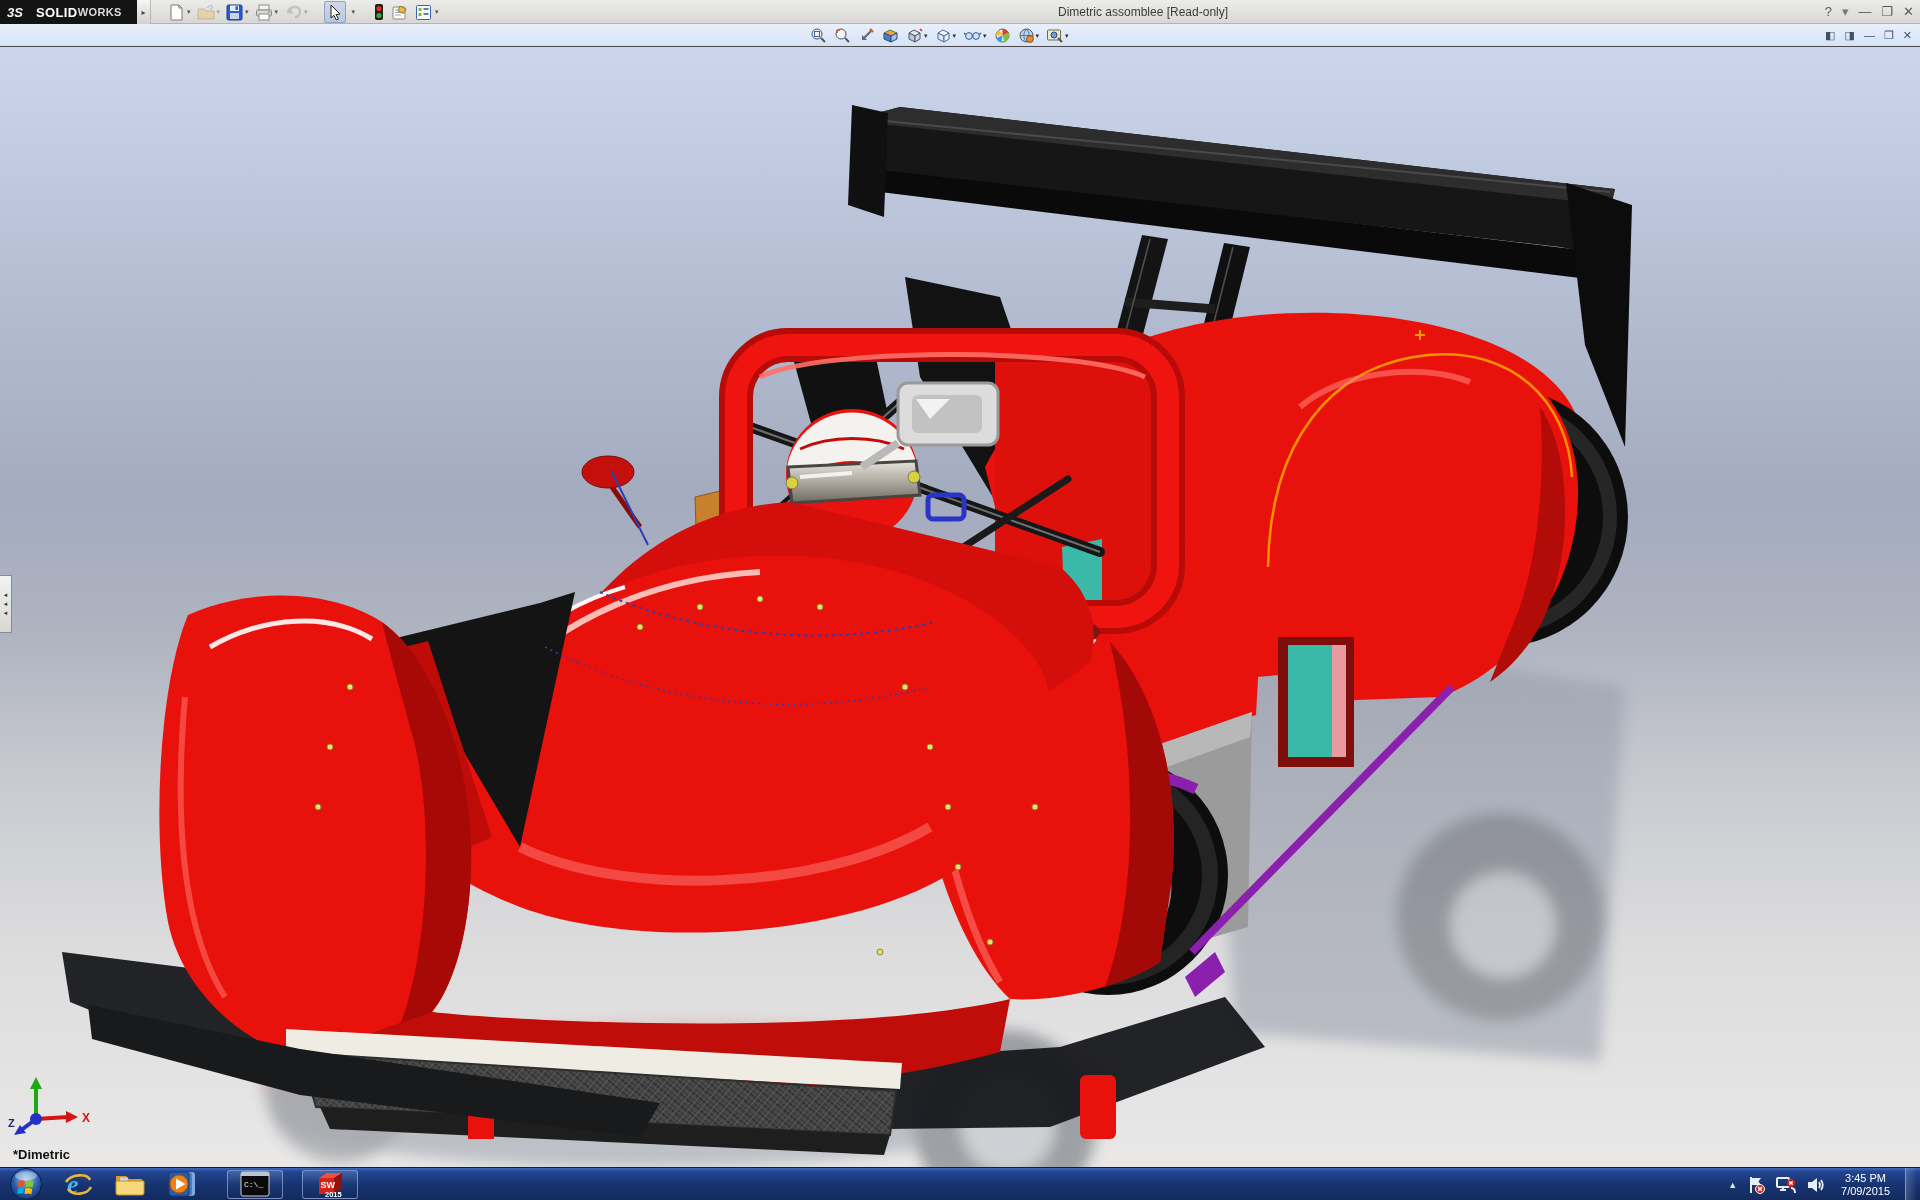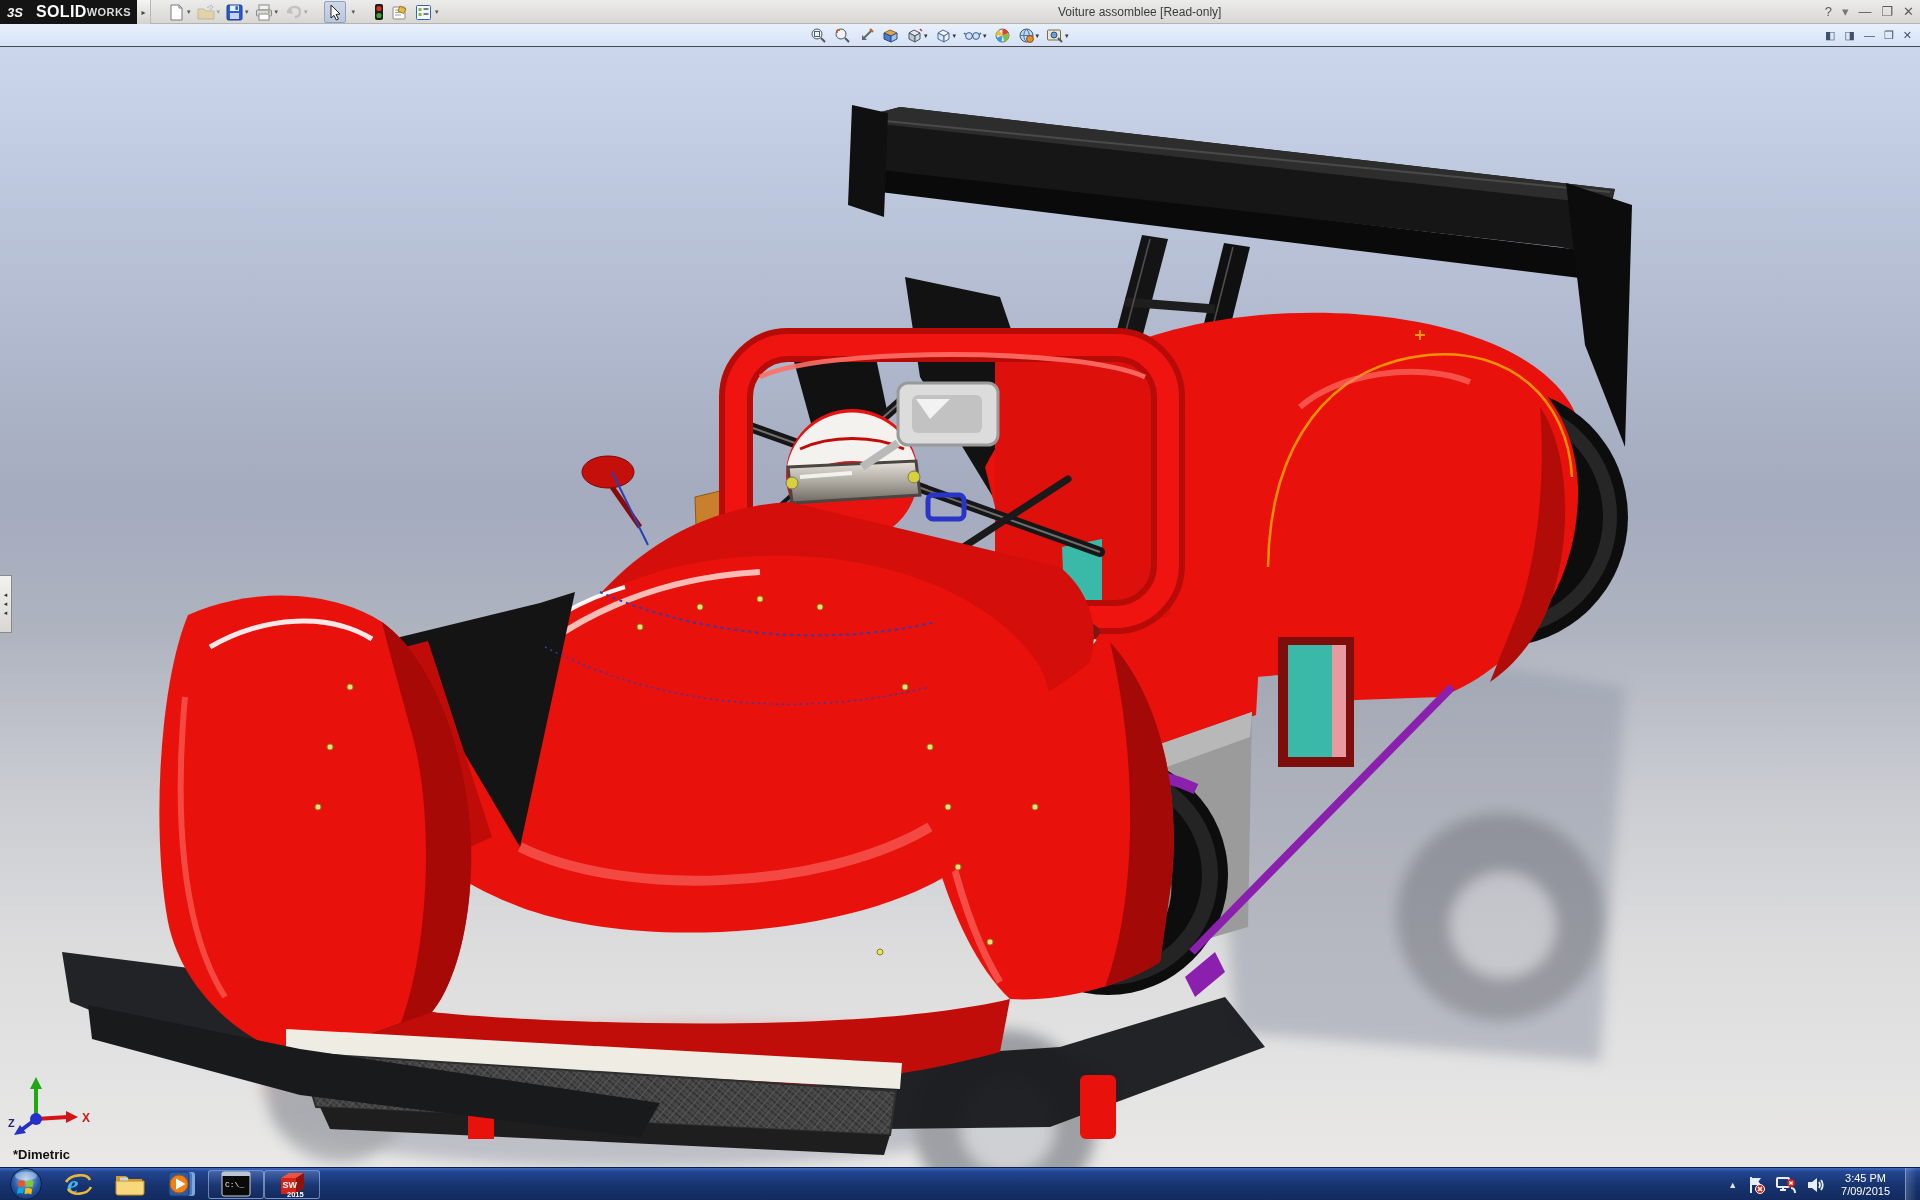--- a/index.html
+++ b/index.html
@@ -5,21 +5,21 @@
   * { box-sizing: border-box; margin: 0; padding: 0; }
   html,body { width:1920px; height:1200px; overflow:hidden; font-family:"Liberation Sans", sans-serif; }
   #screen { position:relative; width:1920px; height:1200px; background:#f97316; }
 
   
   #titlebar { position:absolute; left:0; top:0; width:1920px; height:24px;
     background:linear-gradient(#ececea,#d8d7d4); border-bottom:1px solid #b5b3af; }
   .logo-block { position:absolute; left:0; top:0; width:137px; height:24px; background:#141414;
     display:flex; align-items:center; padding-left:7px; color:#fff; }
   .logo-mark { font-style:italic; font-weight:bold; font-size:13px; margin-right:5px; color:#f4f4f4; }
-  .logo-bold { font-weight:bold; font-size:16px; letter-spacing:.4px;padding-left:8px; }
+  .logo-bold { font-weight:bold; font-size:13px; letter-spacing:.4px;padding-left:8px; }
   .logo-light { font-weight:bold; font-size:11px; letter-spacing:.4px; color:#dcdcdc; }
   .flyout-tab { position:absolute; left:137px; top:0; width:14px; height:24px;
     background:linear-gradient(#f5f5f3,#d2d1ce); border-right:1px solid #b9b7b3;
     font-size:8px; color:#444; display:flex; align-items:center; justify-content:center; cursor:pointer; }
   .main-toolbar { position:absolute; left:166px; top:0; height:24px; display:flex; align-items:center; gap:2px; }
   .tb-btn { display:flex; align-items:center; height:22px; padding:0 2px; border-radius:2px; }
   .tb-btn svg { display:block; }
   .tb-caret { font-size:7px; color:#555; margin-left:2px; }
   .tb-btn.disabled { opacity:.45; }
   .tb-btn.pressed { background:linear-gradient(#cfd8e8,#b9c6dd); border:1px solid #8fa3c4; }
@@ -53,21 +53,21 @@
 
   
   #taskbar { position:absolute; left:0; top:1167px; width:1920px; height:33px;
     background:linear-gradient(#3c68c0 0%, #23448f 12%, #17336f 55%, #122a5e 100%);
     border-top:1px solid #0c1f49; display:flex; align-items:center; }
   .tb-item { display:flex; align-items:center; justify-content:center; height:33px; cursor:pointer; }
   #start-orb { width:52px; }
   .task-icon { width:52px; }
   .task-btn { width:56px; height:29px; margin-top:0; border:1px solid rgba(180,200,240,.55);
     border-radius:3px; background:linear-gradient(rgba(130,160,215,.35),rgba(40,70,130,.25) 50%,rgba(20,40,90,.3));
-    display:flex; align-items:center; justify-content:center; margin-left:0; cursor:pointer; }
+    display:flex; align-items:center; justify-content:center; margin-left:19px; cursor:pointer; }
   #tray { position:absolute; right:0; top:0; height:33px; display:flex; align-items:center; gap:9px; padding-right:4px; }
   .tray-icon { cursor:pointer; display:flex; align-items:center; }
   #tray-arrow { color:#dfe6f2; font-size:9px; cursor:pointer; }
   #clock { color:#fff; font-size:11px; text-align:center; line-height:13px; cursor:pointer; padding:0 6px; }
   #show-desktop { width:11px; height:33px; border-left:1px solid #7b95c8; background:linear-gradient(90deg,rgba(255,255,255,.18),rgba(255,255,255,.02)); cursor:pointer; }
 </style>
 </head>
 <body>
 
 <div id="screen">
@@ -150,21 +150,21 @@
         <svg width="18" height="17" viewBox="0 0 18 17">
             <rect x="1.5" y="1.5" width="14" height="14" rx="1" fill="#f4f8ff" stroke="#3a62b0"></rect>
             <rect x="3.5" y="4" width="3" height="3" fill="#7fba3a"></rect>
             <rect x="3.5" y="9" width="3" height="3" fill="#7fba3a"></rect>
             <path d="M8.5 5h5M8.5 10h5" stroke="#44507a" stroke-width="1.3"></path>
           </svg>
         <span class="tb-caret">▾</span>
       </div>
     </div>
 
-    <div id="win-title">Voiture assomblee [Read-only]</div>
+    <div id="win-title">Dimetric assomblee [Read-only]</div>
 
     <div class="win-controls">
       <span class="wc">?</span>
       <span class="wc wc-caret">▾</span>
       <span class="wc">—</span>
       <span class="wc">❐</span>
       <span class="wc">✕</span>
     </div>
   </div>
 

